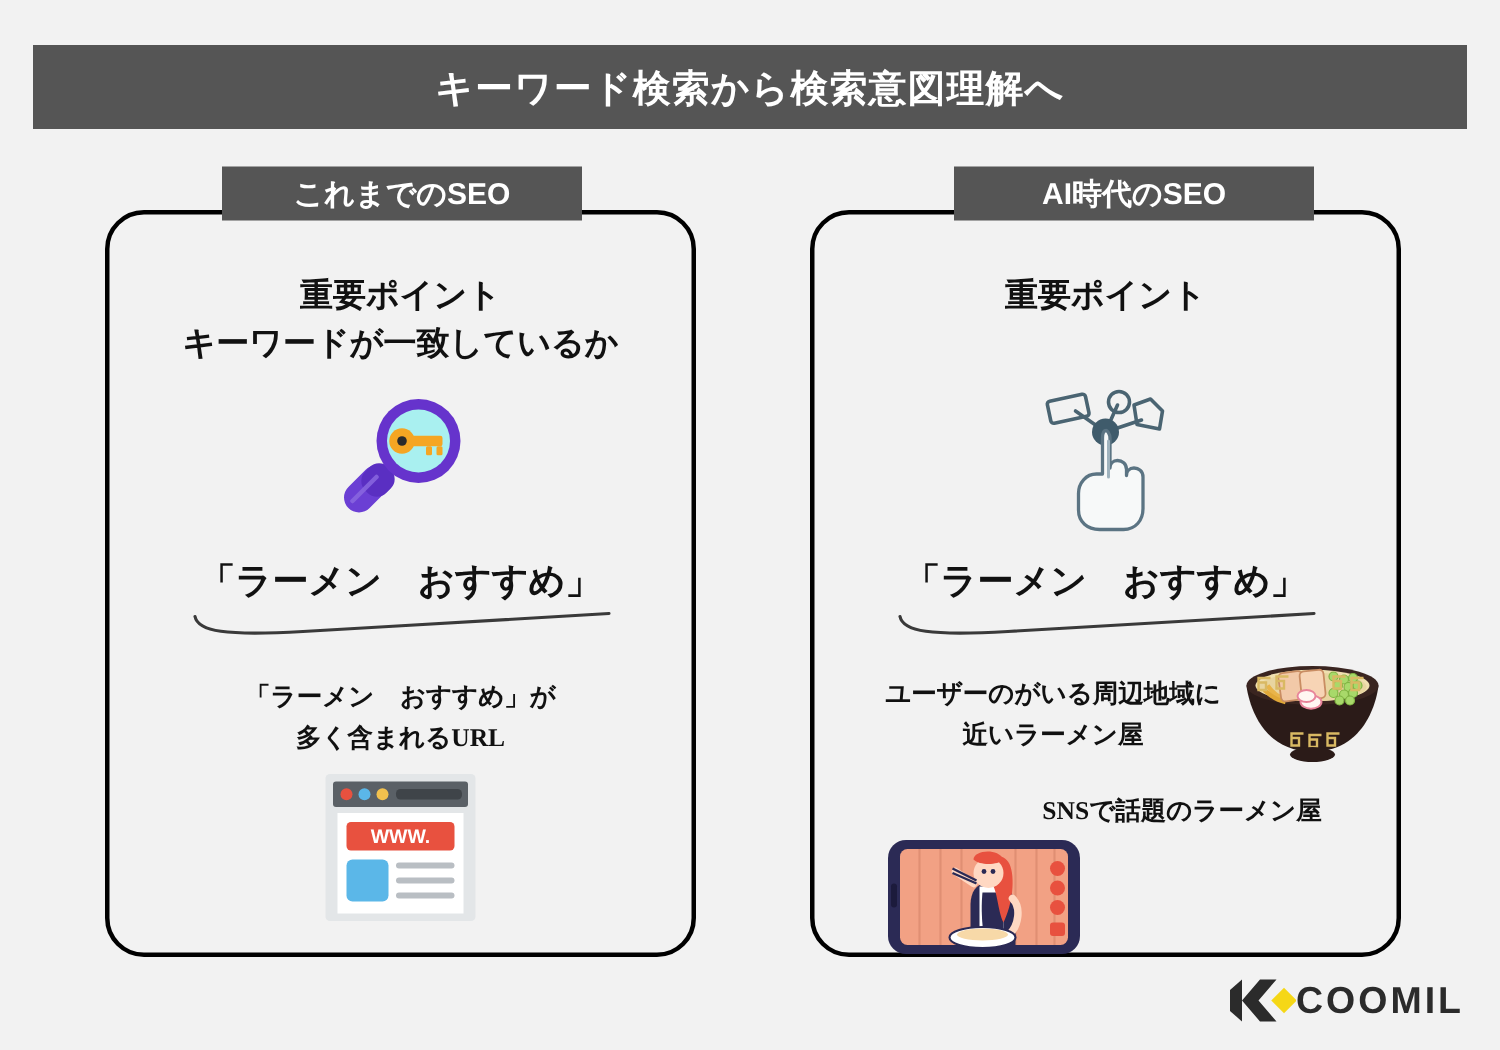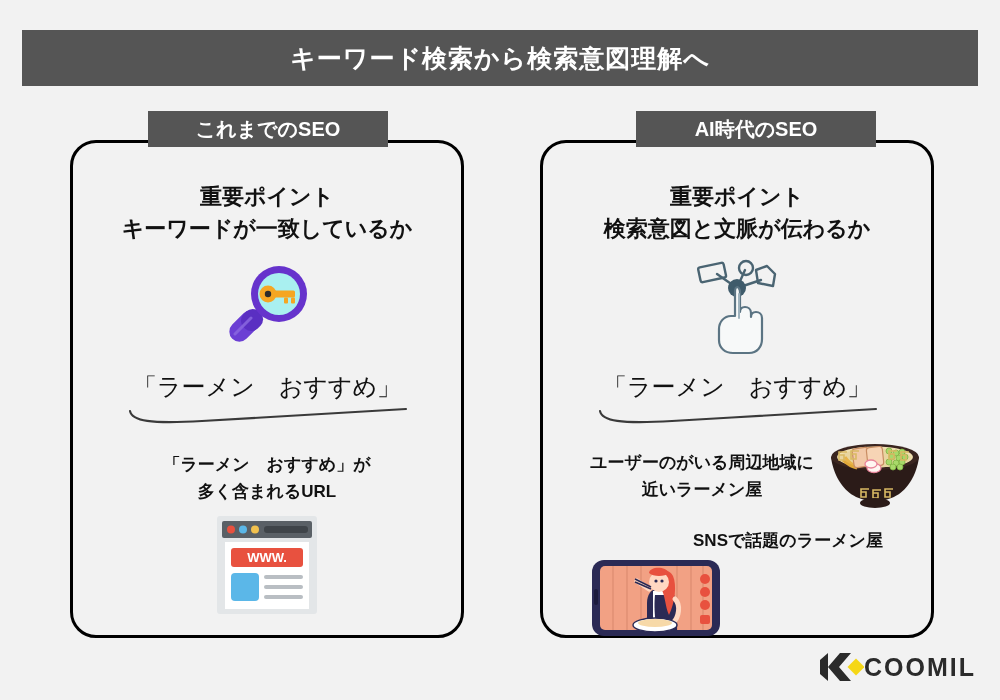--- a/index.html
+++ b/index.html
@@ -105,36 +105,37 @@
   
   .keyword-block {
     position: absolute;
     left: 0;
     right: 0;
     top: 228px;
     text-align: center;
   }
   .keyword-text {
     font-size: 24px;
-    font-weight: normal;
+    font-weight: bold;
     white-space: pre;
   }
   .swoosh {
     display: block;
     margin: 2px auto 0;
   }
 
   
   .result-text {
     position: absolute;
     font-size: 17px;
     font-weight: bold;
     line-height: 1.6;
     text-align: center;
     white-space: pre-line;
+    font-family: Liberation Serif, serif;
   }
   .result-left {
     left: 0; right: 0;
     top: 308px;
   }
   .result-right-1 {
     left: 14px;
     top: 306px;
     width: 290px;
   }
@@ -231,21 +232,20 @@
     </svg>
   </div>
 </div>
 
 <div class="panel-badge badge-left">これまでのSEO</div>
 
 <div class="panel panel-right">
 
   <div class="point-block">
     <div class="point-title">重要ポイント</div>
-    <div class="point-sub">検索意図と文脈が伝わるか</div>
   </div>
 
   <div class="icon-area">
 
     <svg width="100" height="100" viewBox="0 0 100 100">
       <g fill="none" stroke="#4a6472" stroke-width="2.4" stroke-linejoin="round" stroke-linecap="round">
 
         <path d="M50 32 L30 18"></path>
         <path d="M50 32 L58 14"></path>
         <path d="M50 32 L74 24"></path>

